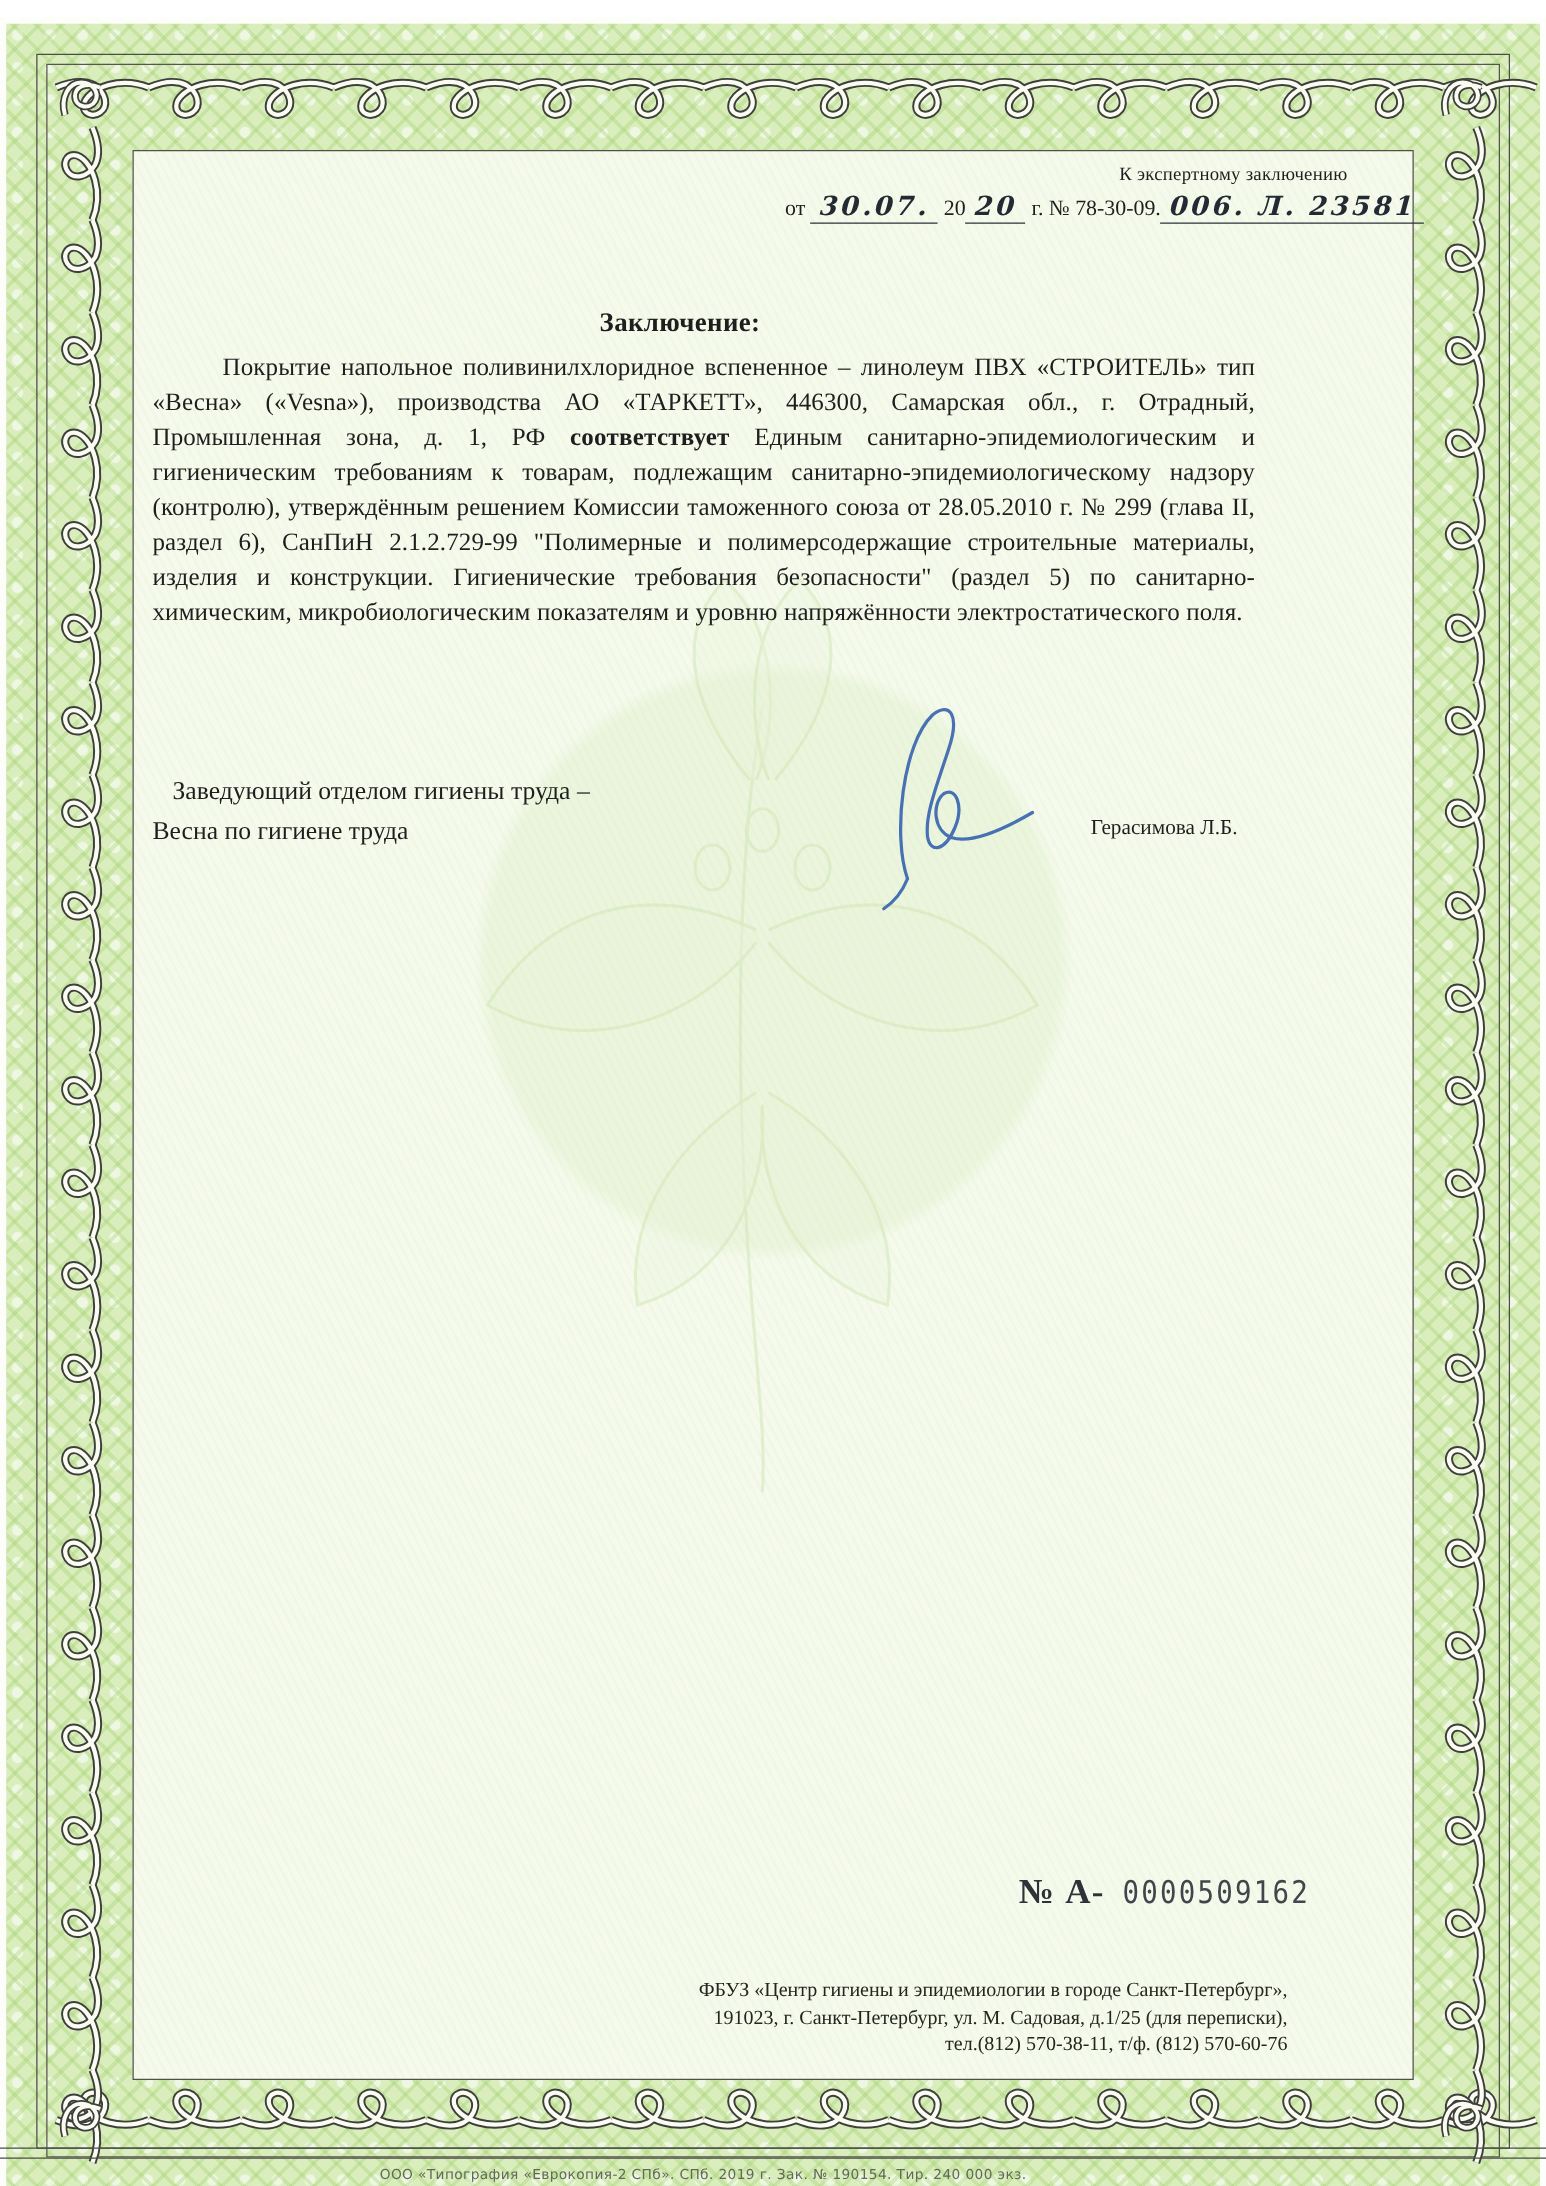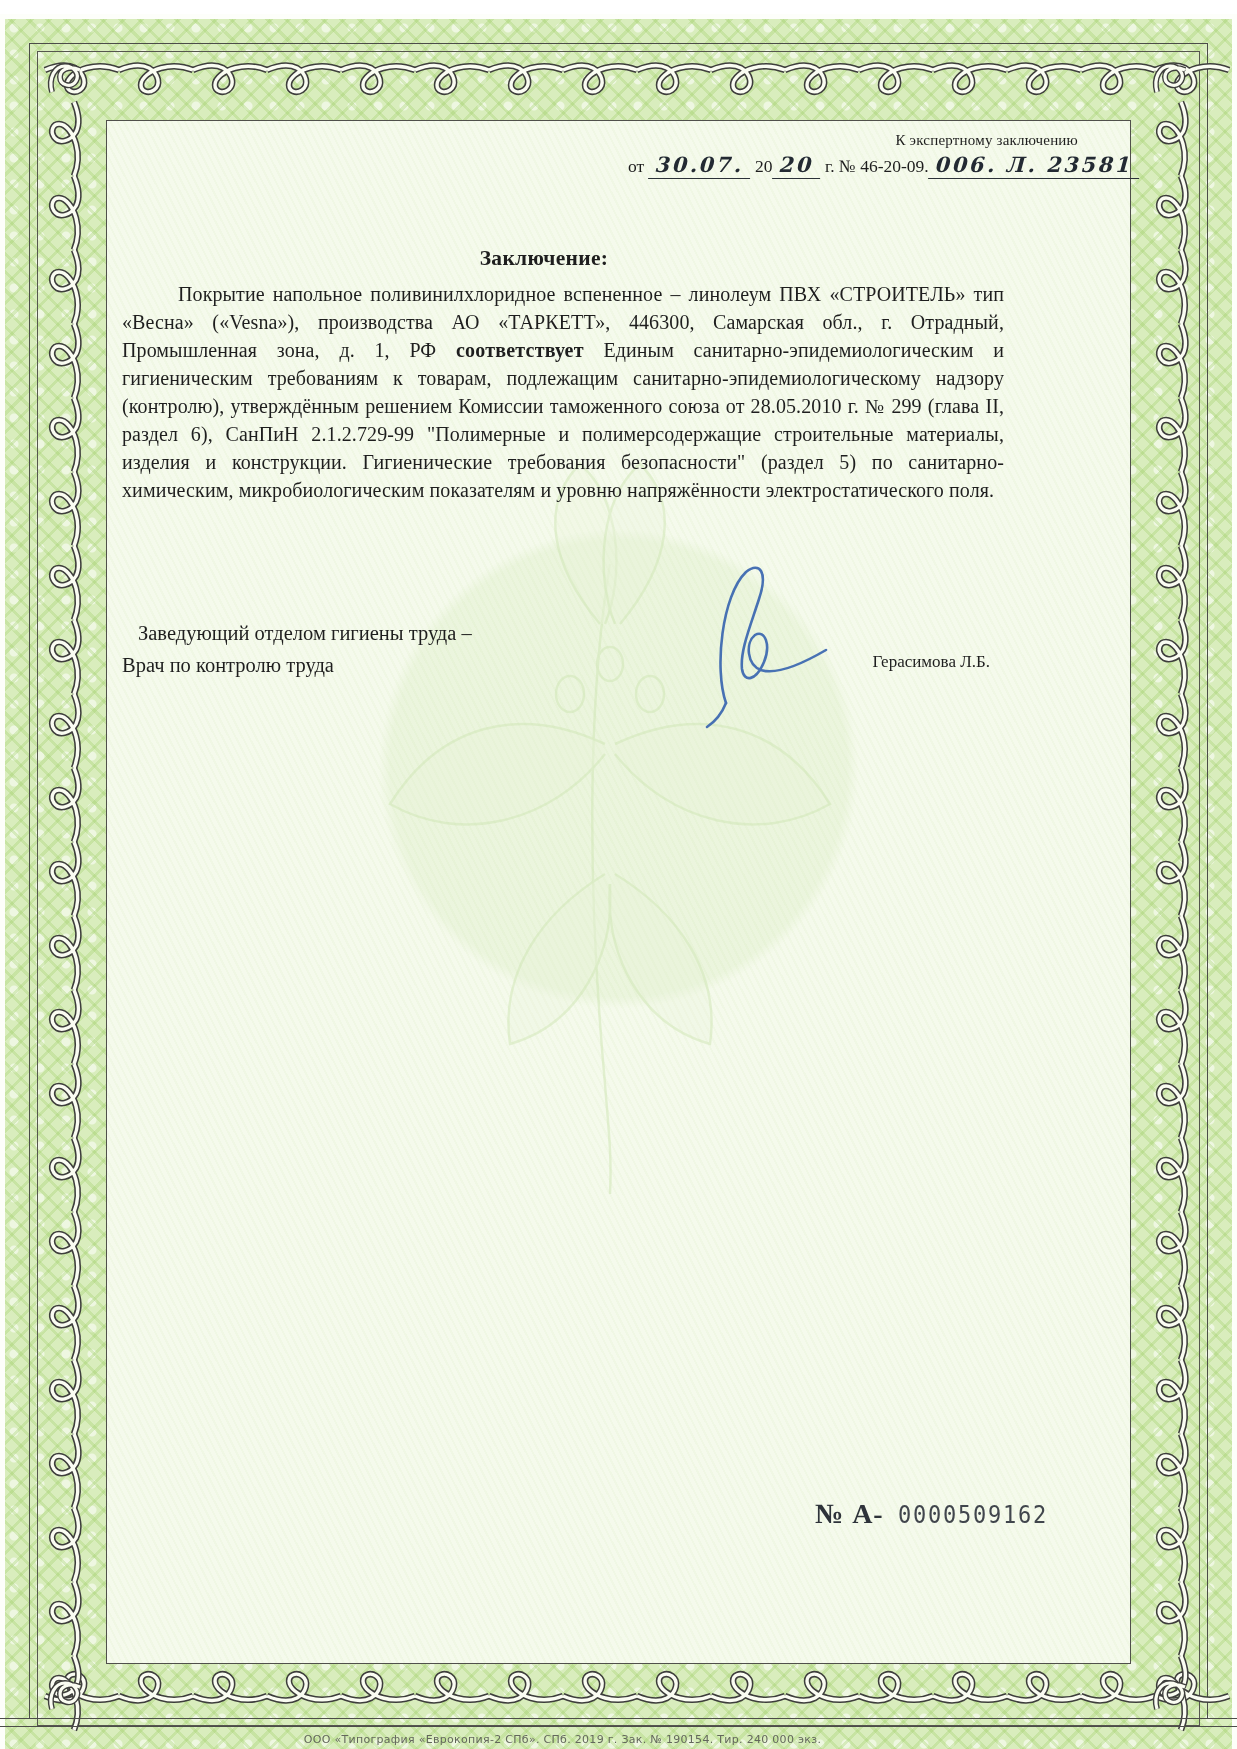--- a/index.html
+++ b/index.html
@@ -256,37 +256,42 @@
       <path d="M300,180 C350,120 360,60 320,20 C280,55 275,130 295,180" fill="#e7f2d6" fill-opacity=".45"></path>
       <path d="M285,430 C220,470 180,530 190,600 C260,580 295,510 290,440" fill="#e7f2d6" fill-opacity=".45"></path>
       <path d="M295,430 C360,470 400,530 390,600 C320,580 285,510 290,440" fill="#e7f2d6" fill-opacity=".45"></path>
       <ellipse cx="250" cy="250" rx="14" ry="18"></ellipse>
       <ellipse cx="330" cy="250" rx="14" ry="18"></ellipse>
       <ellipse cx="290" cy="220" rx="13" ry="17"></ellipse>
     </g>
   </svg>
 
   <div class="header-note">К экспертному заключению</div>
-  <div class="date-line"><span>от</span><span> </span><span class="hand u">30.07.</span><span> </span><span>20</span><span class="hand u">20</span><span> </span><span>г. №</span><span> </span><span>46-20-09.</span><span class="hand u">006. Л. 23581</span></div>
+  <div class="date-line"><span>от</span><span> </span><span class="hand u">30.07.</span><span> </span><span>20</span><span class="hand u">20</span><span> </span><span>г. №</span><span> </span><span>78-30-09.</span><span class="hand u">006. Л. 23581</span></div>
 
   <div class="doc-title">Заключение:</div>
   <div class="body-par"><span>Покрытие напольное поливинилхлоридное вспененное – линолеум ПВХ «СТРОИТЕЛЬ» тип «Весна» («Vesna»), производства АО «ТАРКЕТТ», 446300, Самарская обл., г. Отрадный, Промышленная зона, д. 1, РФ </span><b>соответствует</b><span> Единым санитарно-эпидемиологическим и гигиеническим требованиям к товарам, подлежащим санитарно-эпидемиологическому надзору (контролю), утверждённым решением Комиссии таможенного союза от 28.05.2010 г. № 299 (глава II, раздел 6), СанПиН 2.1.2.729-99 "Полимерные и полимерсодержащие строительные материалы, изделия и конструкции. Гигиенические требования безопасности" (раздел 5) по санитарно-химическим, микробиологическим показателям и уровню напряжённости электростатического поля.</span></div>
 
   <div class="sig-line1">Заведующий отделом гигиены труда –</div>
-  <div class="sig-line2">Врач по контролю труда</div>
+  <div class="sig-line2">Весна по гигиене труда</div>
   <div class="sig-name">Герасимова Л.Б.</div>
   <svg class="signature-svg" viewBox="0 0 150 170">
     <g fill="none" stroke="#3a66b0" stroke-width="2.6" stroke-linecap="round" opacity=".92">
       <path d="M34,144 C22,110 30,36 54,13 C68,2 76,13 67,40 C58,68 48,92 50,110 C52,124 64,122 72,103 C79,86 73,70 63,76 C53,84 55,106 69,111 C84,116 110,105 134,91"></path>
       <path d="M34,144 C30,154 24,162 15,168"></path>
     </g>
   </svg>
 
   <div class="serial">
     <span class="serial-prefix">№ А-</span>
     <span class="serial-number">0000509162</span>
   </div>
 
+  <div class="footer">
+    <div>ФБУЗ «Центр гигиены и эпидемиологии в городе Санкт-Петербург»,</div>
+    <div>191023, г. Санкт-Петербург, ул. М. Садовая, д.1/25 (для переписки),</div>
+    <div>тел.(812) 570-38-11, т/ф. (812) 570-60-76</div>
+  </div>
 
   <div class="bottom-rule"></div>
   <div class="imprint">ООО «Типография «Еврокопия-2 СПб». СПб. 2019 г. Зак. № 190154. Тир. 240 000 экз.</div>
 
 </div>
 
 </body></html>

